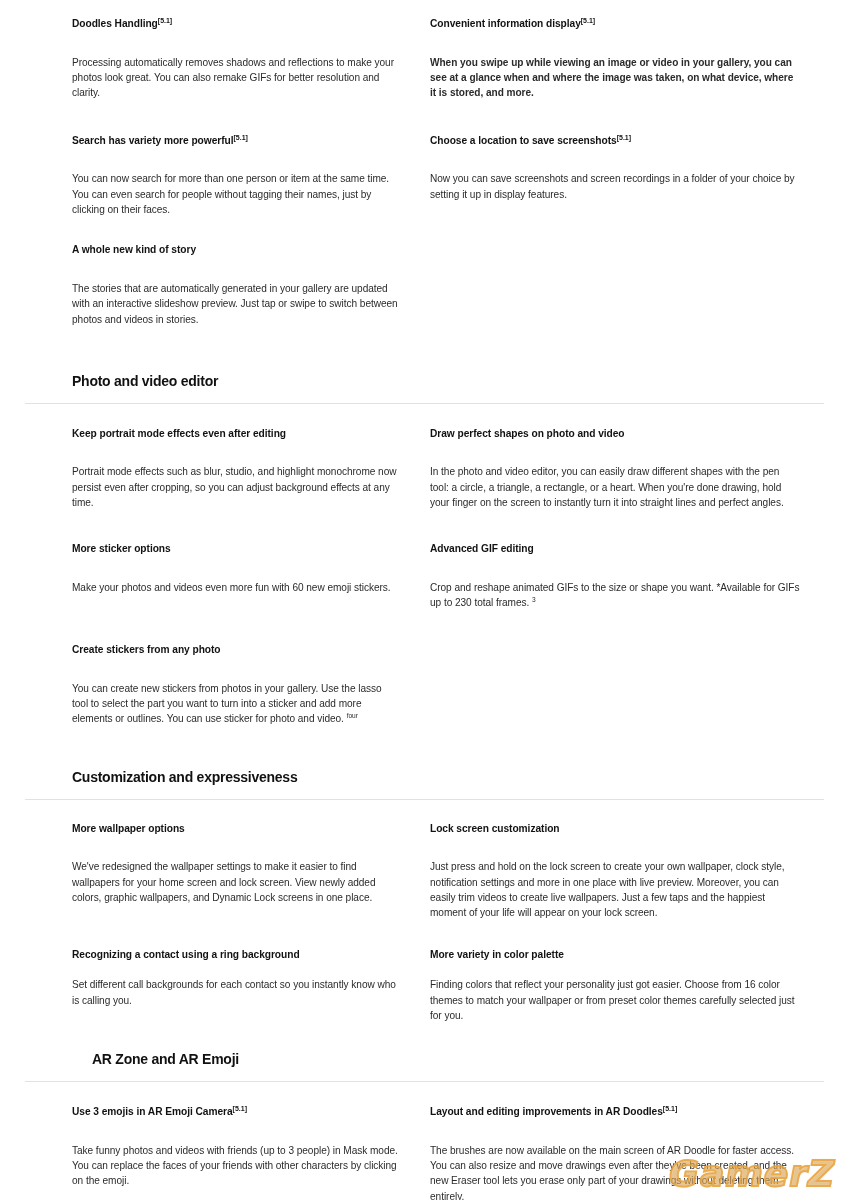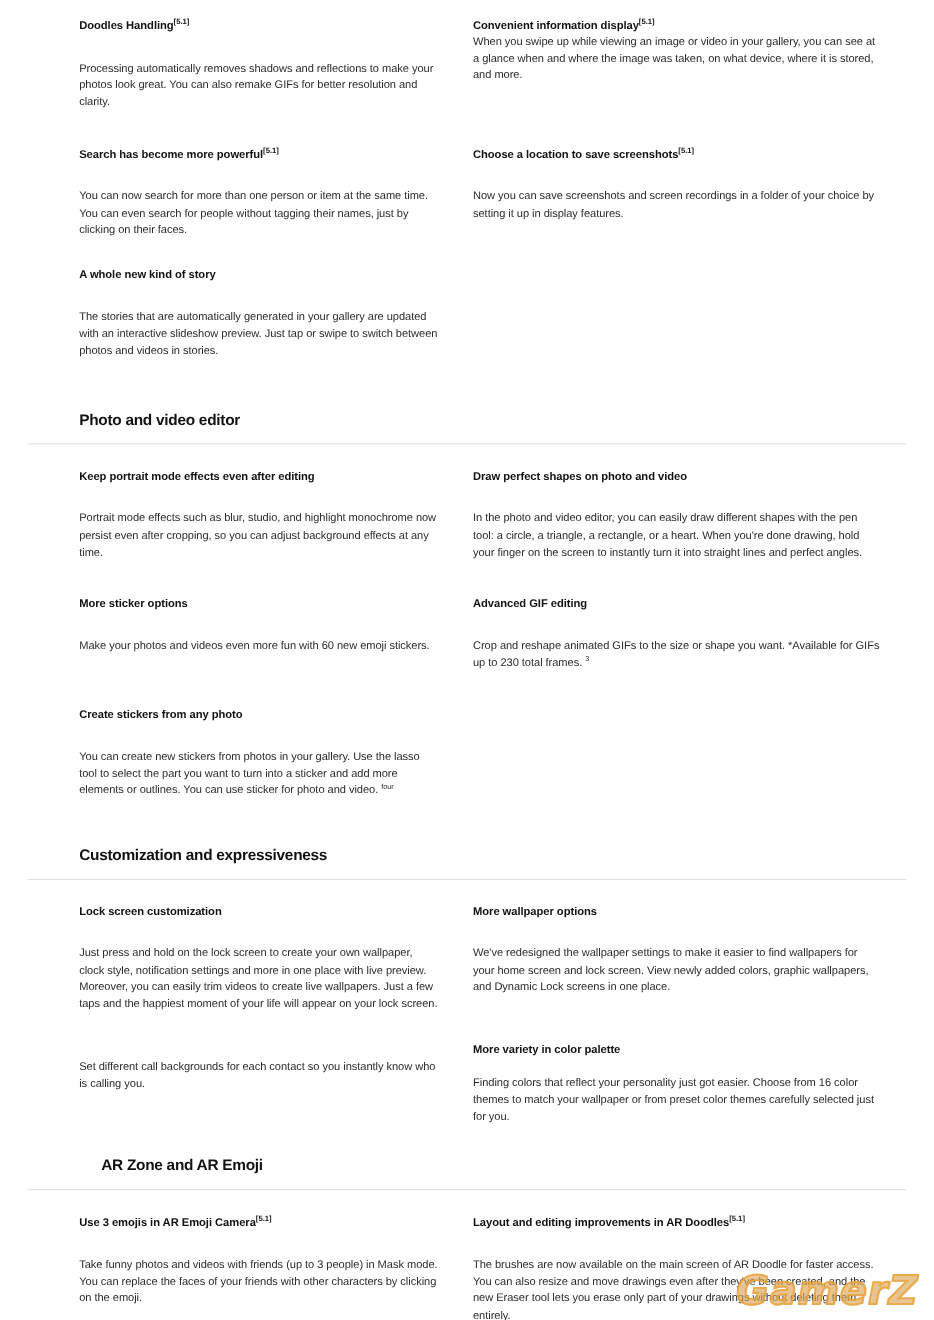--- a/index.html
+++ b/index.html
@@ -108,25 +108,25 @@
 
   <div class="feature-grid" style="padding-top:16px;">
 
     <div class="cell">
       <p class="feat-title"><span>Doodles Handling</span><span class="sup">[5.1]</span></p>
       <p class="feat-body" style="margin-top:24px;"><span>Processing automatically removes shadows and reflections to make your photos look great. You can also remake GIFs for better resolution and clarity.</span></p>
     </div>
 
     <div class="cell right">
       <p class="feat-title"><span>Convenient information display</span><span class="sup">[5.1]</span></p>
-      <p class="feat-body" style=""><span>When you swipe up while viewing an image or video in your gallery, you can see at a glance when and where the image was taken, on what device, where it is stored, and more.</span></p>
+      <p class="feat-body" style="margin-top:24px;font-weight:bold;"><span>When you swipe up while viewing an image or video in your gallery, you can see at a glance when and where the image was taken, on what device, where it is stored, and more.</span></p>
     </div>
 
     <div class="cell" style="padding-top:32px;">
-      <p class="feat-title"><span>Search has become more powerful</span><span class="sup">[5.1]</span></p>
+      <p class="feat-title"><span>Search has variety more powerful</span><span class="sup">[5.1]</span></p>
       <p class="feat-body" style="margin-top:24px;"><span>You can now search for more than one person or item at the same time. You can even search for people without tagging their names, just by clicking on their faces.</span></p>
     </div>
 
     <div class="cell right" style="padding-top:32px;">
       <p class="feat-title"><span>Choose a location to save screenshots</span><span class="sup">[5.1]</span></p>
       <p class="feat-body" style="margin-top:24px;"><span>Now you can save screenshots and screen recordings in a folder of your choice by setting it up in display features.</span></p>
     </div>
 
     <div class="cell" style="padding-top:25px;">
       <p class="feat-title"><span>A whole new kind of story</span><span class="sup"></span></p>
@@ -166,30 +166,31 @@
     </div>
     <div class="cell right"></div>
   </div>
 
   <div class="section-head" style="margin-top:42px;">
     <h2>Customization and expressiveness</h2>
   </div>
   <div class="divider"></div>
 
   <div class="feature-grid" style="padding-top:21px;">
+    <div class="cell right">
+      <p class="feat-title"><span>More wallpaper options</span><span class="sup"></span></p>
+      <p class="feat-body" style="margin-top:24px;"><span>We've redesigned the wallpaper settings to make it easier to find wallpapers for your home screen and lock screen. View newly added colors, graphic wallpapers, and Dynamic Lock screens in one place.</span></p>
+    </div>
     <div class="cell">
       <p class="feat-title"><span>Lock screen customization</span><span class="sup"></span></p>
       <p class="feat-body" style="margin-top:24px;"><span>Just press and hold on the lock screen to create your own wallpaper, clock style, notification settings and more in one place with live preview. Moreover, you can easily trim videos to create live wallpapers. Just a few taps and the happiest moment of your life will appear on your lock screen.</span></p>
     </div>
-    <div class="cell right">
-      <p class="feat-title"><span>More wallpaper options</span><span class="sup"></span></p>
-      <p class="feat-body" style="margin-top:24px;"><span>We've redesigned the wallpaper settings to make it easier to find wallpapers for your home screen and lock screen. View newly added colors, graphic wallpapers, and Dynamic Lock screens in one place.</span></p>
-    </div>
 
     <div class="cell" style="padding-top:26px;">
+      <p class="feat-title"><span>Recognizing a contact using a ring background</span><span class="sup"></span></p>
       <p class="feat-body" style="margin-top:16px;"><span>Set different call backgrounds for each contact so you instantly know who is calling you.</span></p>
     </div>
     <div class="cell right" style="padding-top:26px;">
       <p class="feat-title"><span>More variety in color palette</span><span class="sup"></span></p>
       <p class="feat-body" style="margin-top:16px;"><span>Finding colors that reflect your personality just got easier. Choose from 16 color themes to match your wallpaper or from preset color themes carefully selected just for you.</span></p>
     </div>
   </div>
 
   <div class="section-head" style="margin-top:28px;margin-left:20px;">
     <h2>AR Zone and AR Emoji</h2>

